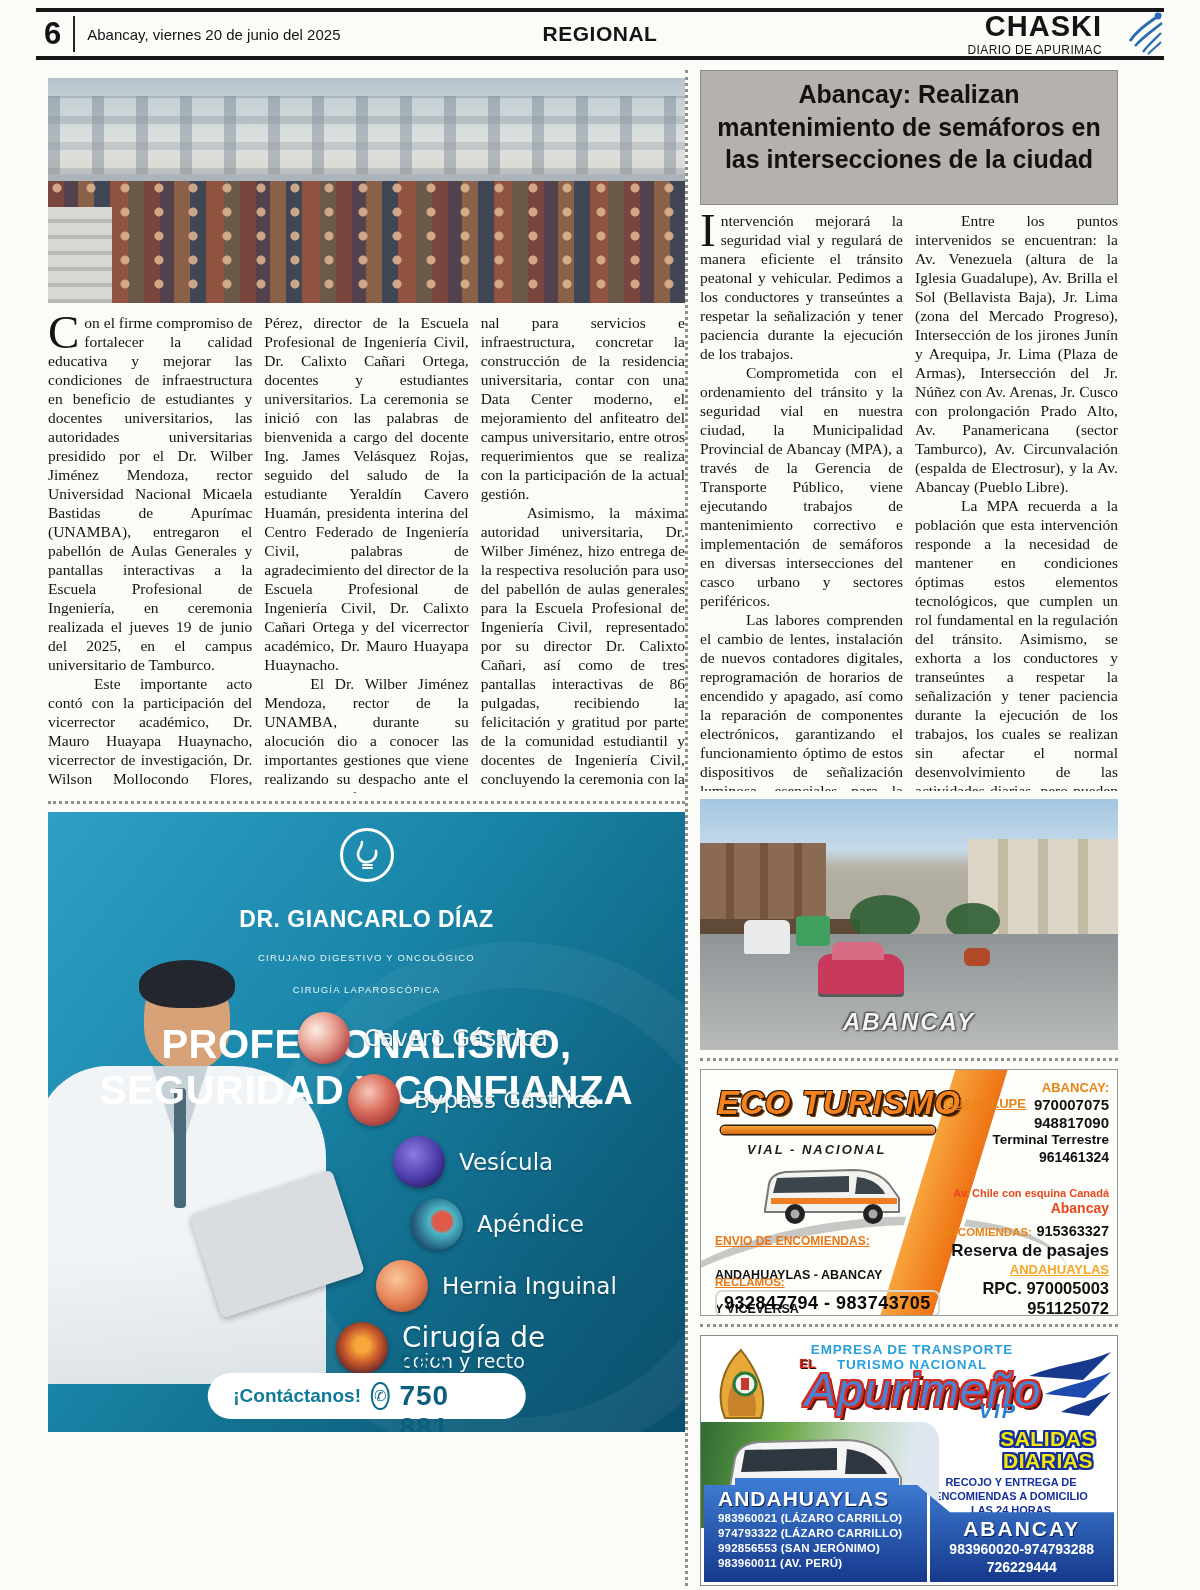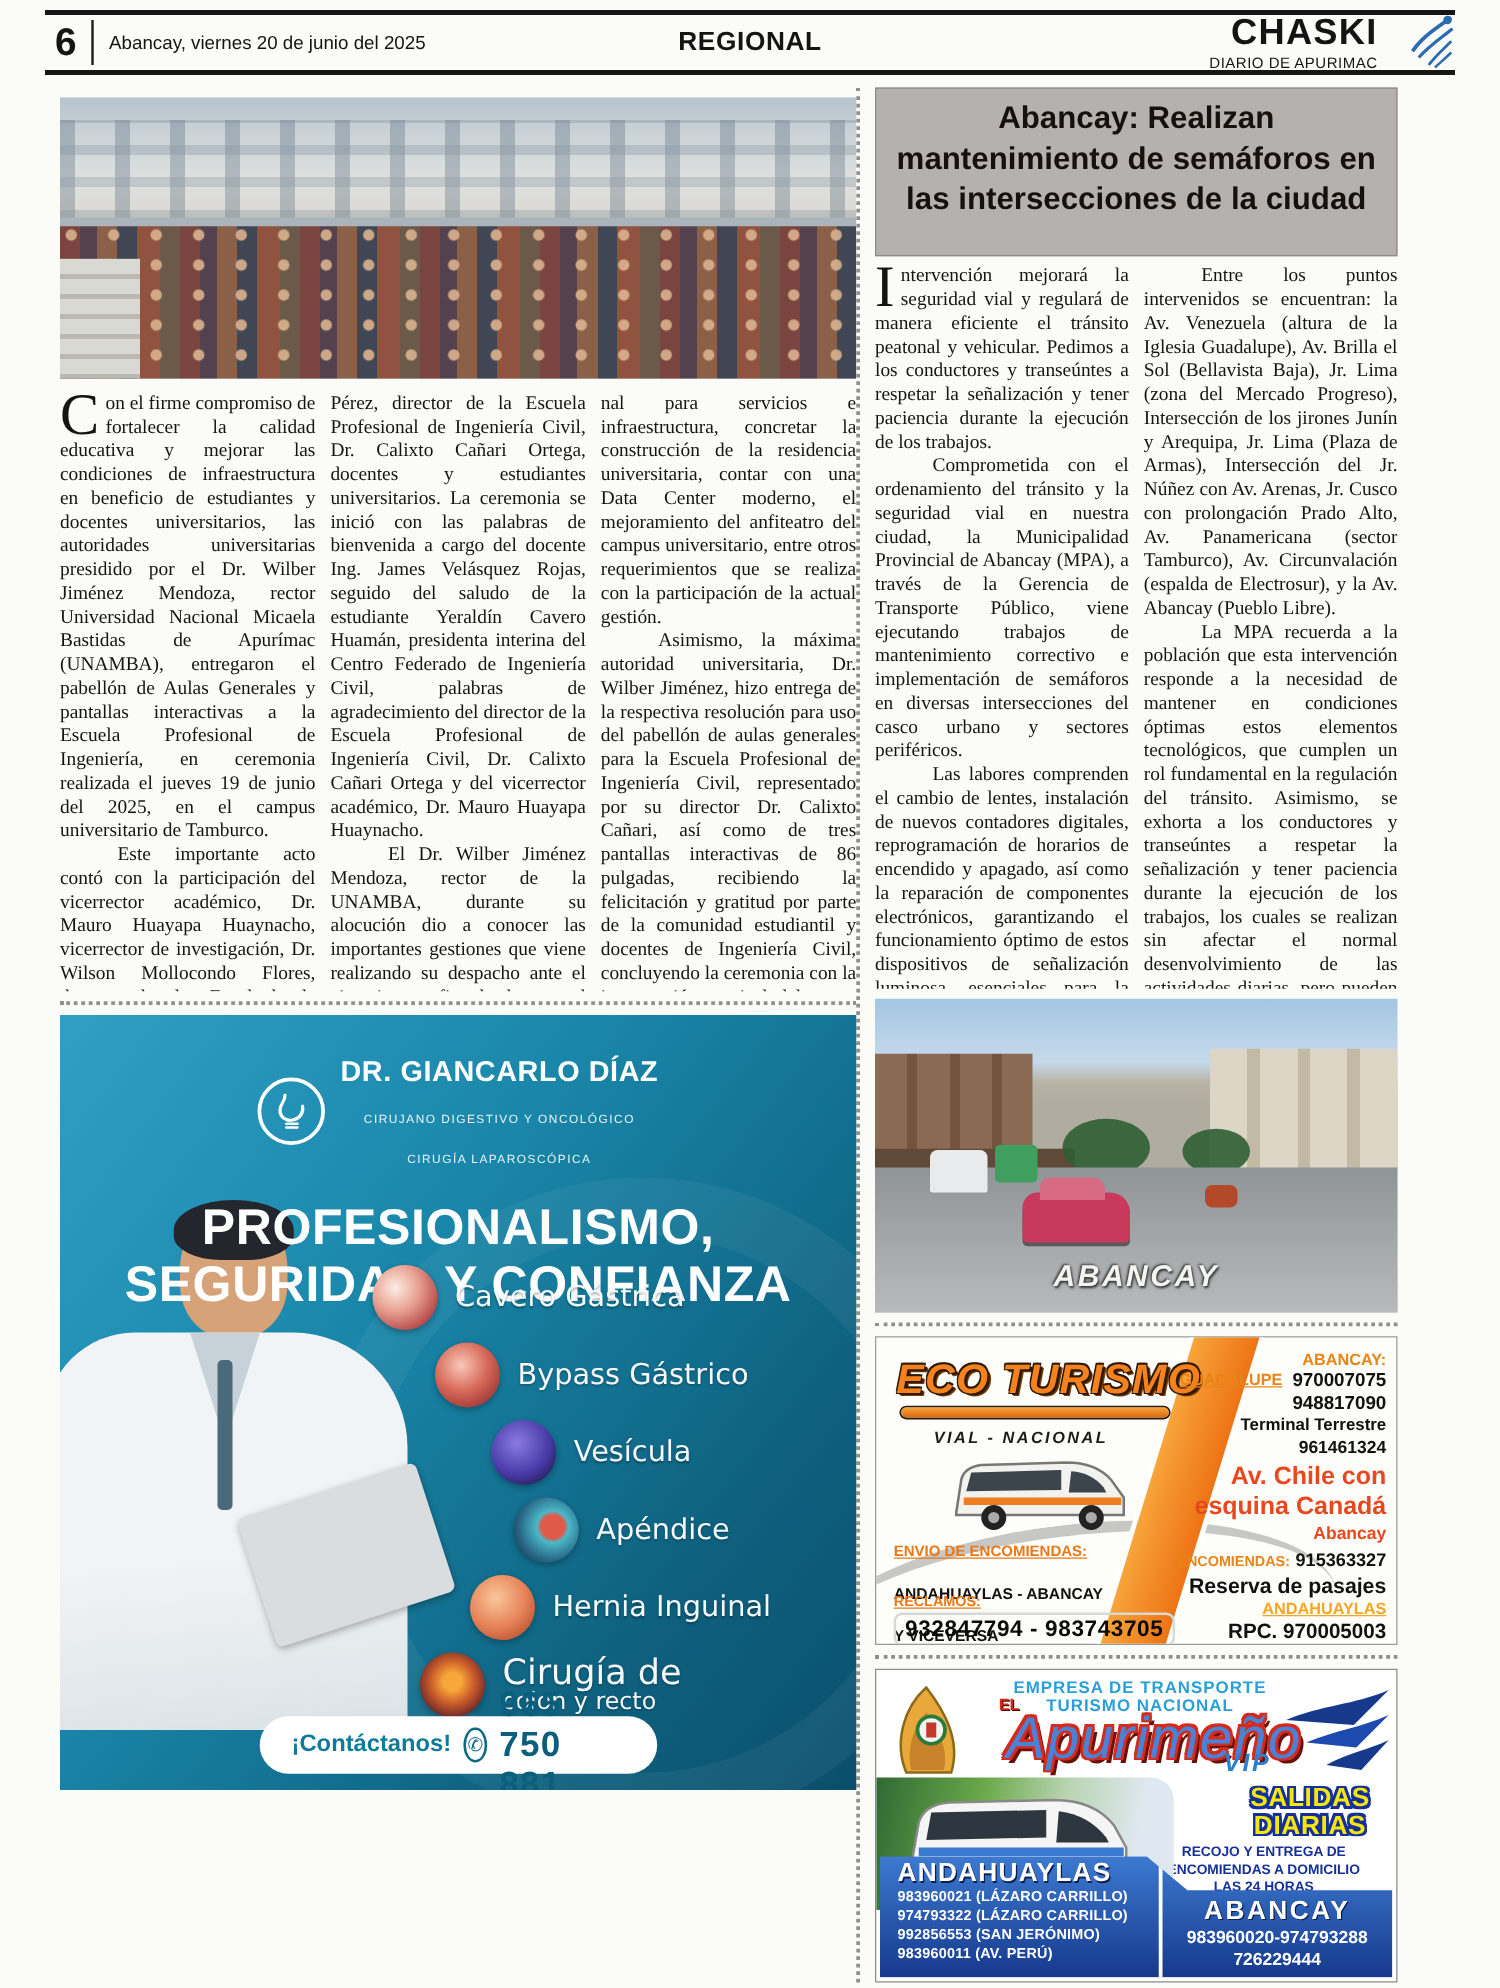--- a/index.html
+++ b/index.html
@@ -73,21 +73,21 @@
   .ps-wm { position:absolute; left:50%; bottom:14px; transform:translateX(-50%);
     font-family:"Liberation Sans", sans-serif; font-weight:bold; font-size:24px; letter-spacing:2px;
     color:#f4f4f0; text-shadow:1px 1px 2px #333, -1px -1px 2px #333; font-style:italic; }
 
   
   .ad-doctor { position:relative; margin-top:2px; height:620px; overflow:hidden; color:#fff;
     font-family:"Liberation Sans", sans-serif;
     background:linear-gradient(128deg,#2f9fc6 0%,#1a87aa 38%,#0e617f 76%,#0a4f6c 100%); }
   .ad-doctor:after { content:""; position:absolute; right:-90px; top:130px; width:430px; height:430px;
     border:46px solid rgba(255,255,255,.05); border-radius:50%; }
-  .doc-head { display:flex; justify-content:center; align-items:center; gap:12px; padding-top:32px; position:relative; z-index:2; }
+  .doc-head { display:flex; justify-content:center; align-items:center; gap:24px; padding-top:16px; position:relative; z-index:2;flex-direction:column; }
   .doc-logo { width:54px; height:54px; border:3px solid #fff; border-radius:50%; display:flex; align-items:center; justify-content:center; }
   .doc-id { line-height:1.15; }
   .doc-name { font-size:23px; font-weight:bold; letter-spacing:.5px; }
   .doc-sub { font-size:9.5px; letter-spacing:1.2px; text-align:center; margin-top:21px; color:#e8f4f8; }
   .doc-slogan { margin-top:26px; text-align:center; font-size:40px; font-weight:bold; line-height:1.14; letter-spacing:.5px; position:relative; z-index:2; }
   .doc-fig { position:absolute; left:-12px; bottom:48px; width:290px; height:416px; z-index:1; }
   .df-head { position:absolute; top:0; left:108px; width:86px; height:102px; background:#d7a277; border-radius:46% 46% 42% 42%; }
   .df-head:before { content:""; position:absolute; top:-8px; left:-5px; width:96px; height:48px; background:#23262c; border-radius:50% 50% 40% 40%; }
   .df-coat { position:absolute; bottom:0; left:0; width:290px; height:318px;
     background:linear-gradient(175deg,#f1f4f6 55%,#dbe2e6); border-radius:72px 92px 0 0; }
@@ -342,21 +342,21 @@
       </div>
       <div class="eco-right">
         <div class="o" style="font-size:13px">ABANCAY:</div>
         <div class="eco-row">
           <span class="o eco-u" style="font-size:13px">GUADALUPE</span>
           <span class="b" style="font-size:15px">970007075</span>
         </div>
         <div class="b" style="font-size:15px">948817090</div>
         <div class="b" style="font-size:13.5px">Terminal Terrestre</div>
         <div class="b" style="font-size:14px">961461324</div>
-        <div class="r" style="font-size:20px;margin-top:3px">Av. Chile con esquina Canadá</div>
+        <div class="r" style="font-size:11px;margin-top:21px">Av. Chile con esquina Canadá</div>
         <div class="r" style="font-size:14px">Abancay</div>
         <div style="margin-top:4px">
           <span class="o" style="font-size:11.5px">ENCOMIENDAS:</span>
           <span class="b" style="font-size:14.5px">915363327</span>
         </div>
         <div class="b" style="font-size:17px">Reserva de pasajes</div>
         <div class="o eco-u" style="font-size:13px;color:#f5a623">ANDAHUAYLAS</div>
         <div class="b" style="font-size:16.5px">RPC. 970005003</div>
         <div class="b" style="font-size:16.5px">951125072</div>
         <div class="o" style="font-size:12.5px">Av. José María Arguedas</div>

